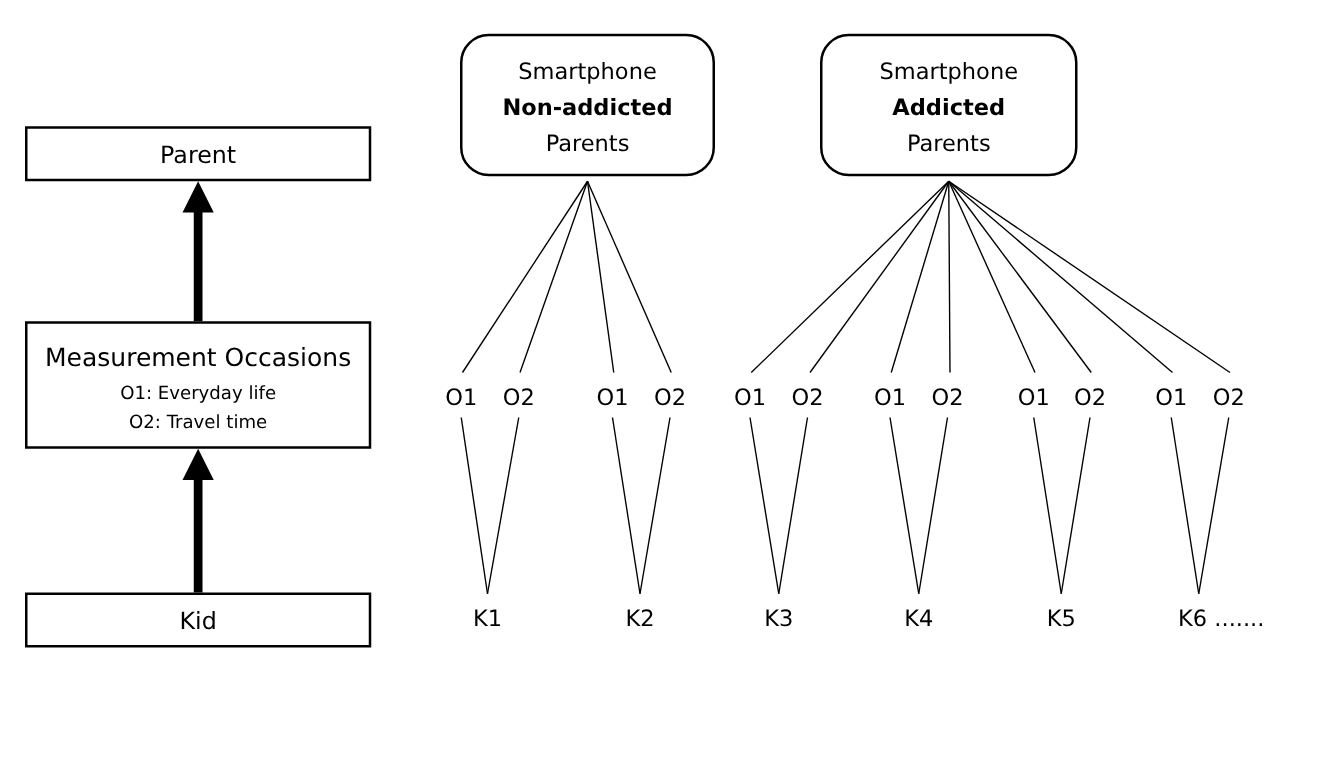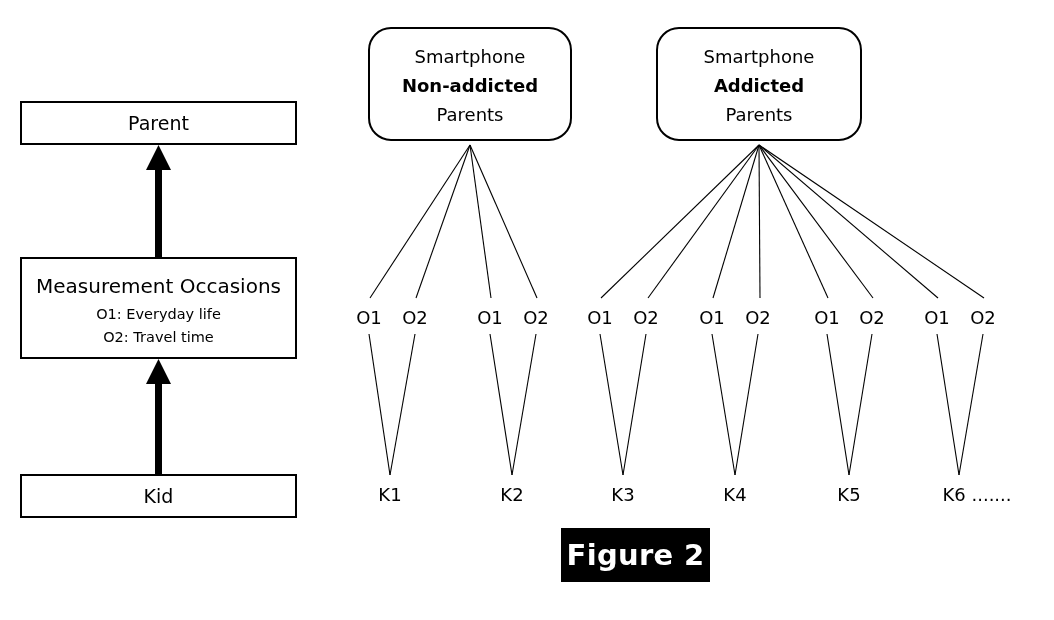--- a/index.html
+++ b/index.html
@@ -206,15 +206,14 @@
         <text class="txt txt-kid" x="390" y="501" text-anchor="middle">K1</text>
         <text class="txt txt-kid" x="512" y="501" text-anchor="middle">K2</text>
         <text class="txt txt-kid" x="623" y="501" text-anchor="middle">K3</text>
         <text class="txt txt-kid" x="735" y="501" text-anchor="middle">K4</text>
         <text class="txt txt-kid" x="849" y="501" text-anchor="middle">K5</text>
         <text class="txt txt-kid" x="977" y="501" text-anchor="middle">K6 .......</text>
       </g>
     </g>
   </svg>
 
-  <div class="figure-caption">Figure 2</div>
 
 </div>
 
 </body></html>

